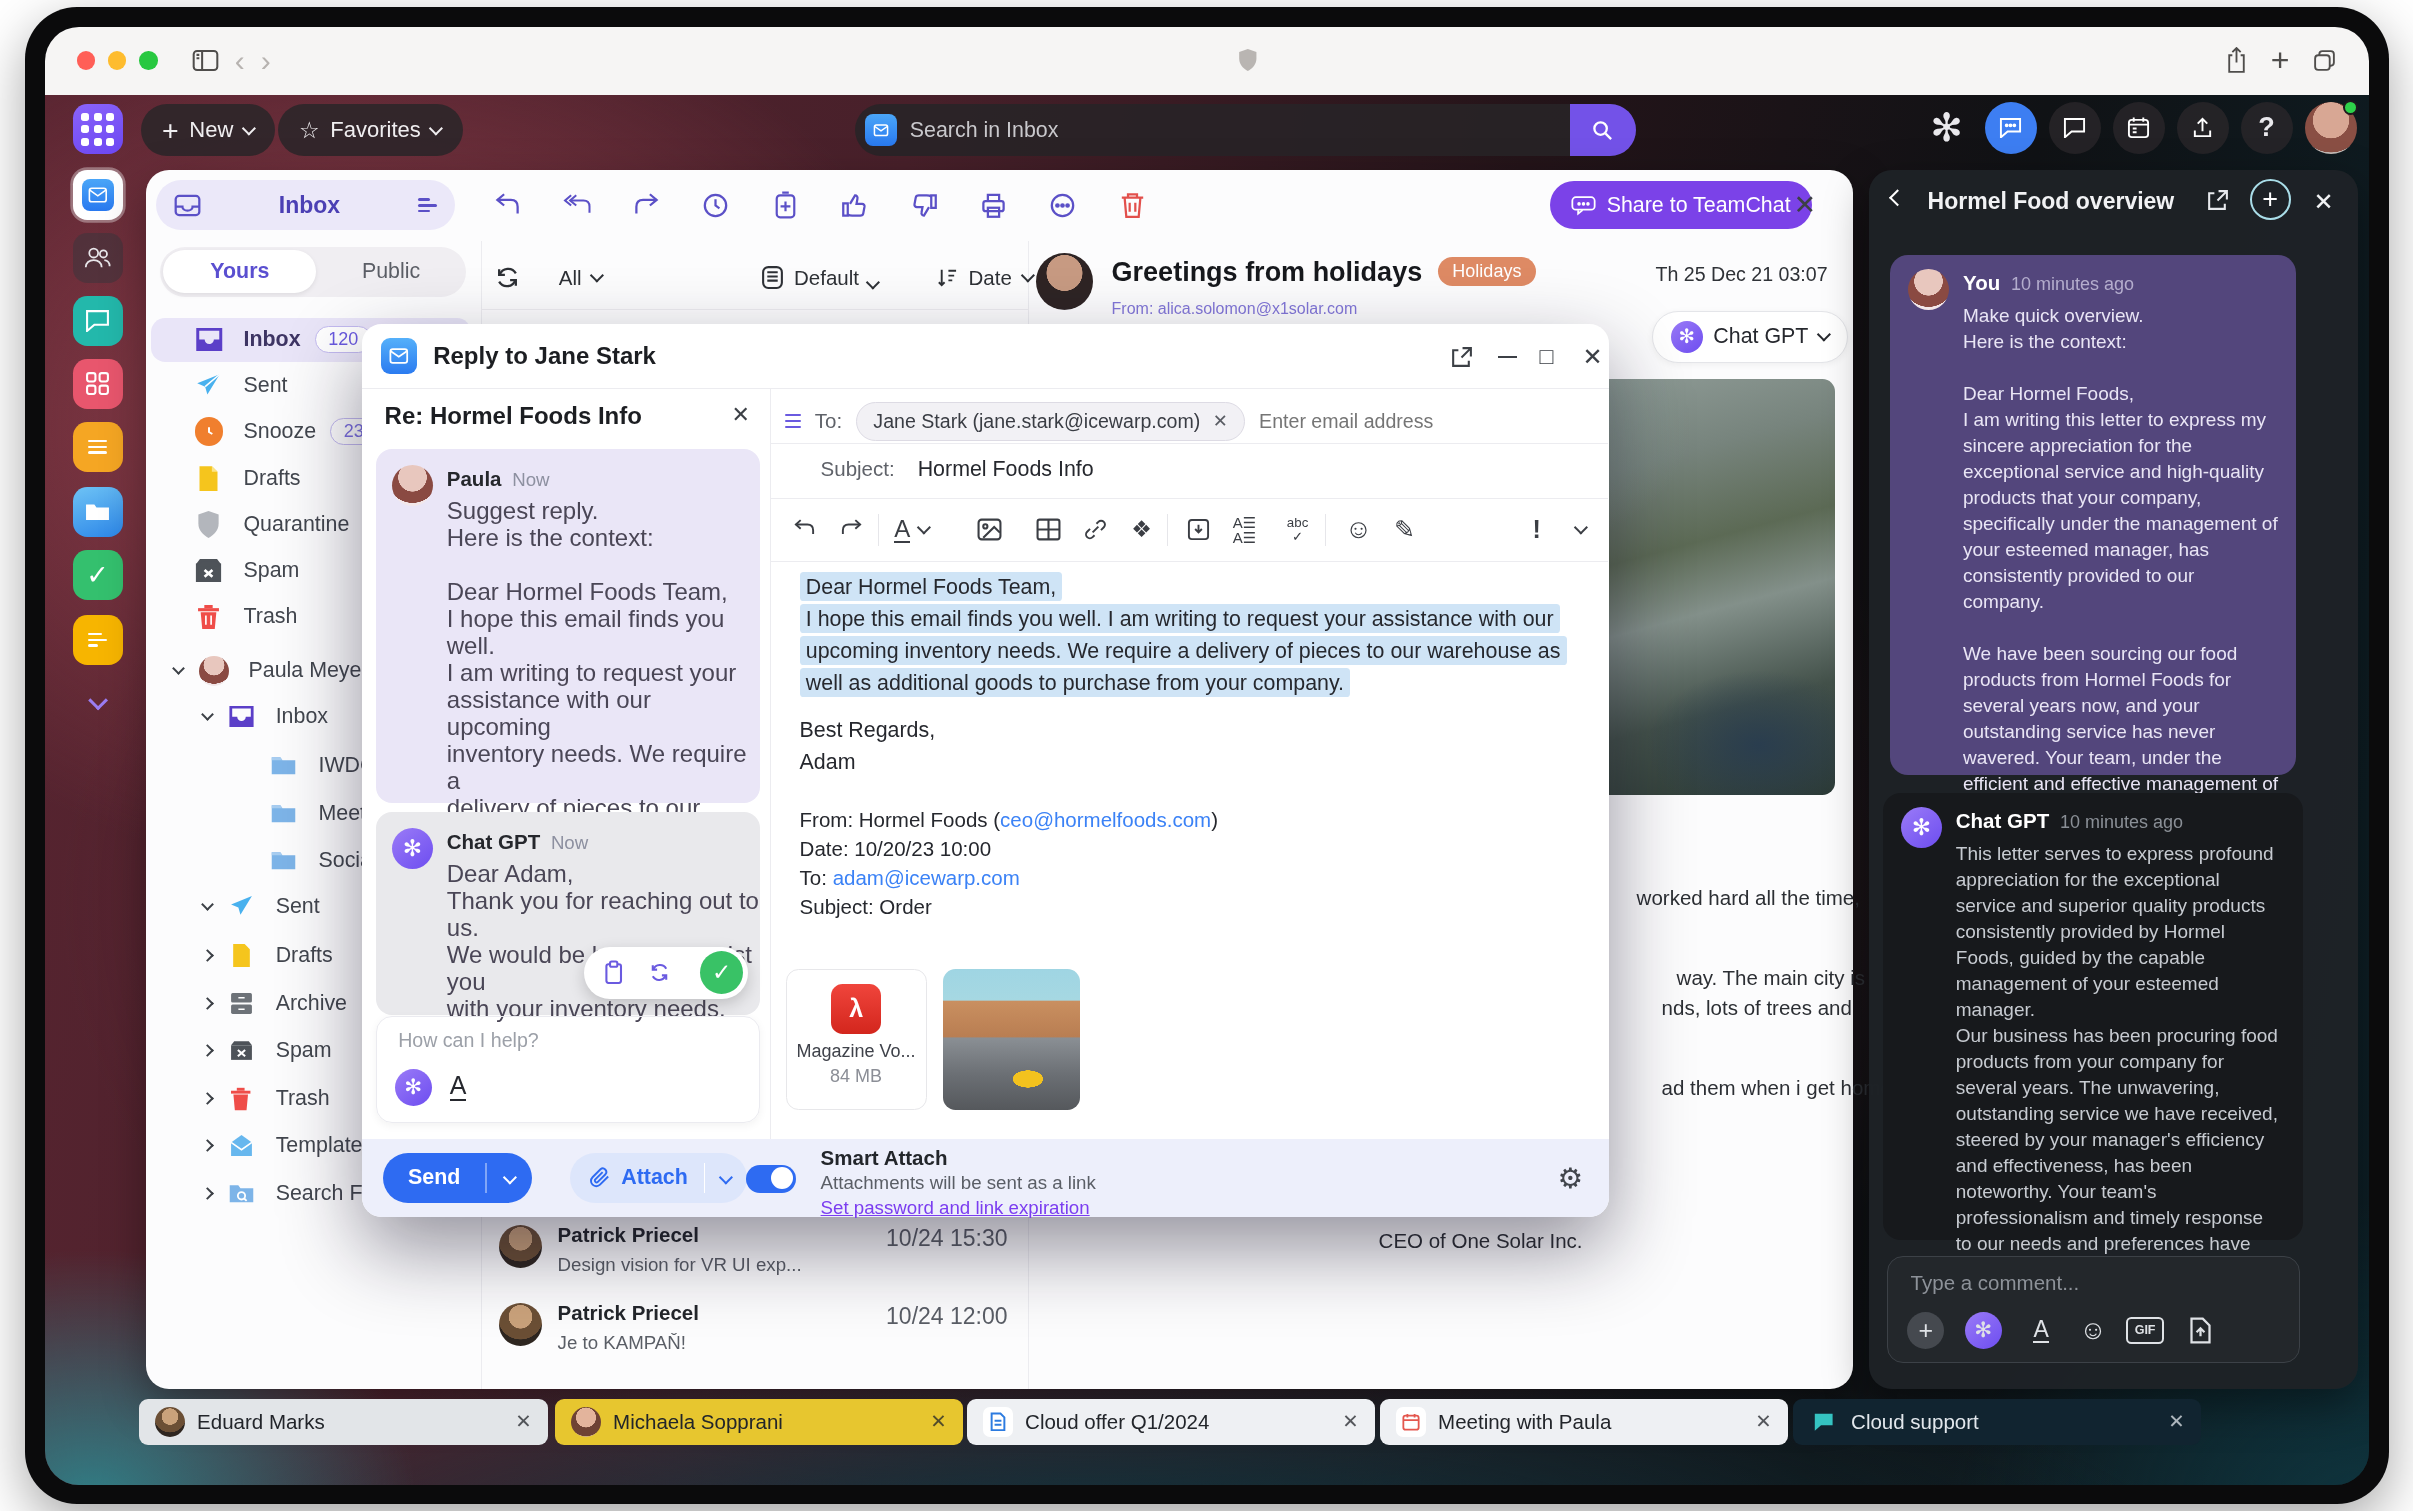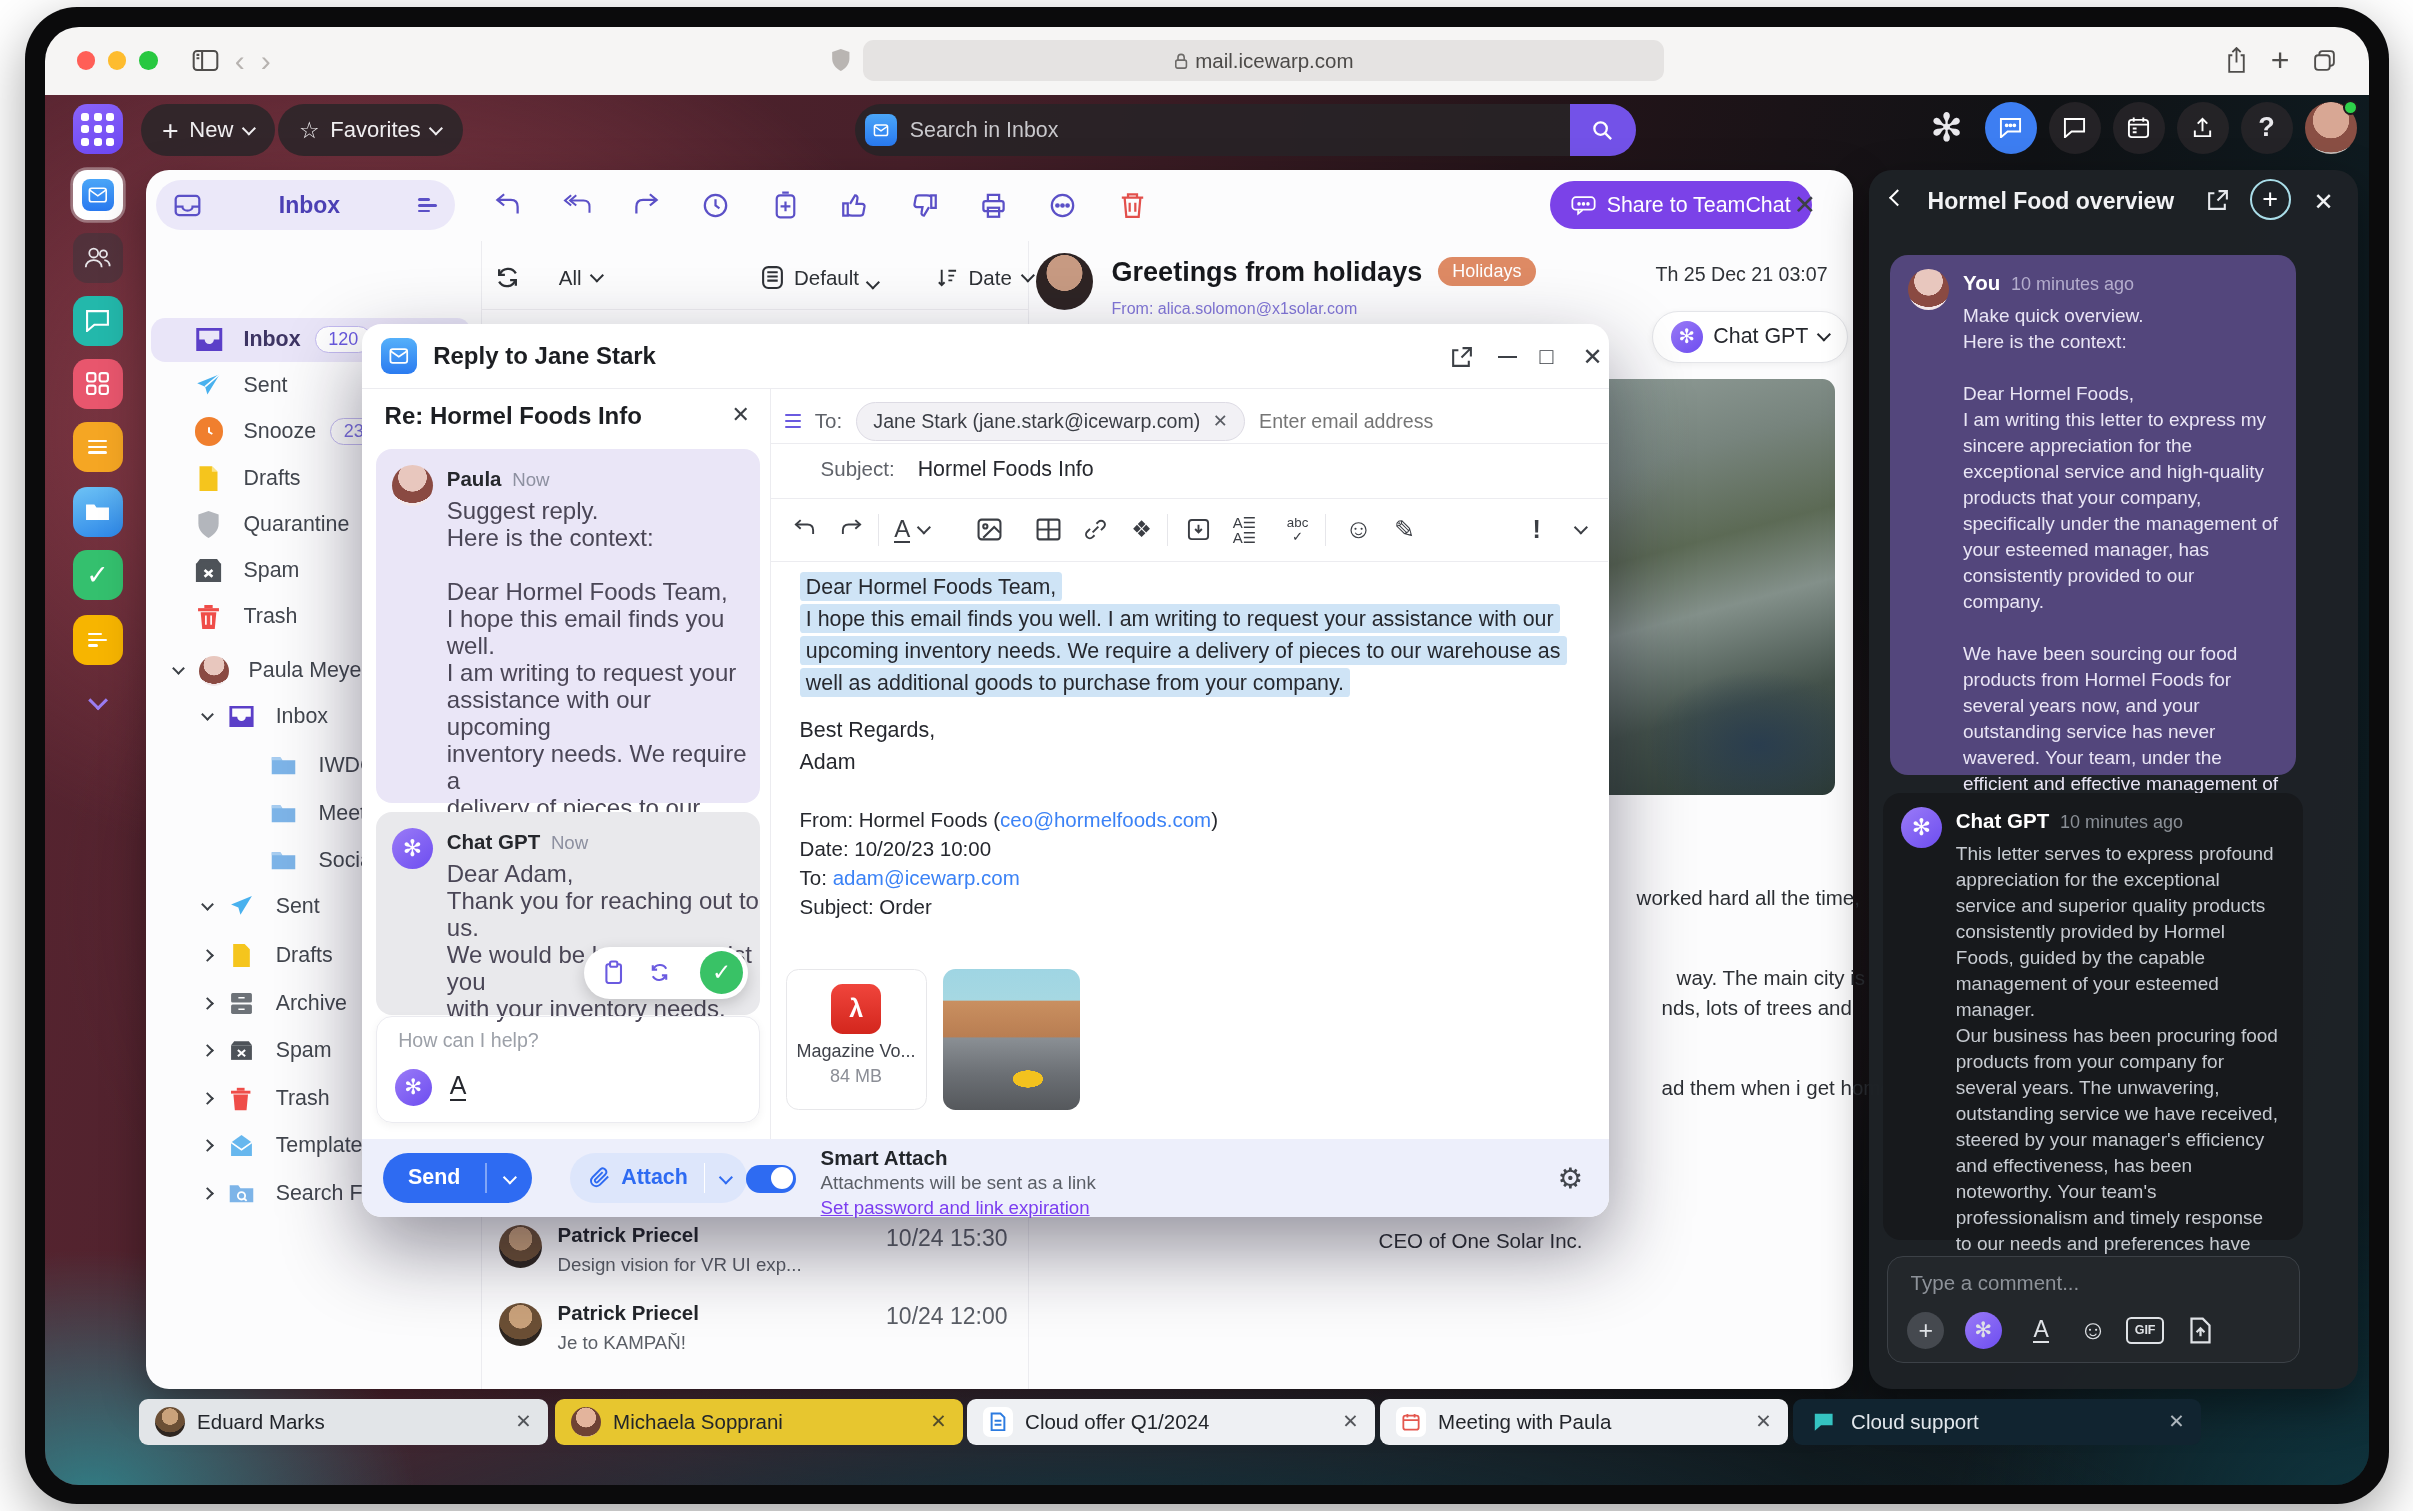--- a/index.html
+++ b/index.html
@@ -151,27 +151,20 @@
           </svg>
     </span>
     <span class="navbtn">‹</span>
     <span class="navbtn">›</span>
     <div class="urlwrap">
       <span class="cicon">
         <svg class="svg" width="19.6" height="23" viewBox="0 0 20 24" fill="#b9b5b2">
               <path d="M10 0l9 3v7c0 6-4 10.5-9 13C5 20.5 1 16 1 10V3z"></path>
             </svg>
       </span>
-      <div class="urlbar">
-        <svg class="svg" width="14.2" height="18" viewBox="0 0 16 20" fill="none" stroke="#6d6b69" stroke-width="1.8">
-              <rect x="2" y="9" width="12" height="9" rx="2"></rect>
-              <path d="M4.5 9V6a3.5 3.5 0 017 0v3"></path>
-            </svg>
-        <span>mail.icewarp.com</span>
-      </div>
     </div>
     <div class="grp" style="gap:23px">
       <span class="cicon">
         <svg class="svg" width="23" height="27" viewBox="0 0 22 26" fill="none" stroke="currentColor" stroke-width="1.8">
               <path d="M7 8H4v16h14V8h-3"></path>
               <path d="M11 1v14M7 5l4-4 4 4"></path>
             </svg>
       </span>
       <span class="cicon" style="font-size:32px; line-height:.8">+</span>
       <span class="cicon">
@@ -404,20 +397,24 @@
               <circle cx="14" cy="9" r="1" fill="#fff"></circle>
               <circle cx="19" cy="9" r="1" fill="#fff"></circle>
             </svg>
         <span>Share to TeamChat</span>
       </div>
       <span class="abs" style="left:1648px; top:19.6px; font-size:27px; color:#3c4046">✕</span>
 
       <div class="vdiv" style="left:335px"></div>
       <div class="vdiv" style="left:882px"></div>
 
+      <div class="toggle">
+        <span class="on">Yours</span>
+        <span class="off">Public</span>
+      </div>
 
       <div class="frow sel" style="top:148px">
         <span style="width:43px"></span>
         <span class="fi">
               <svg class="svg" width="28.5" height="23" viewBox="0 0 24 20" fill="#5b3fc8">
                 <path d="M2 1h20v18H2z" fill="none" stroke="#5b3fc8" stroke-width="2.6"></path>
                 <path d="M2 10h6c0 2.3 1.8 4 4 4s4-1.7 4-4h6v9H2z"></path>
               </svg>
             </span>
         <span>Inbox</span>

